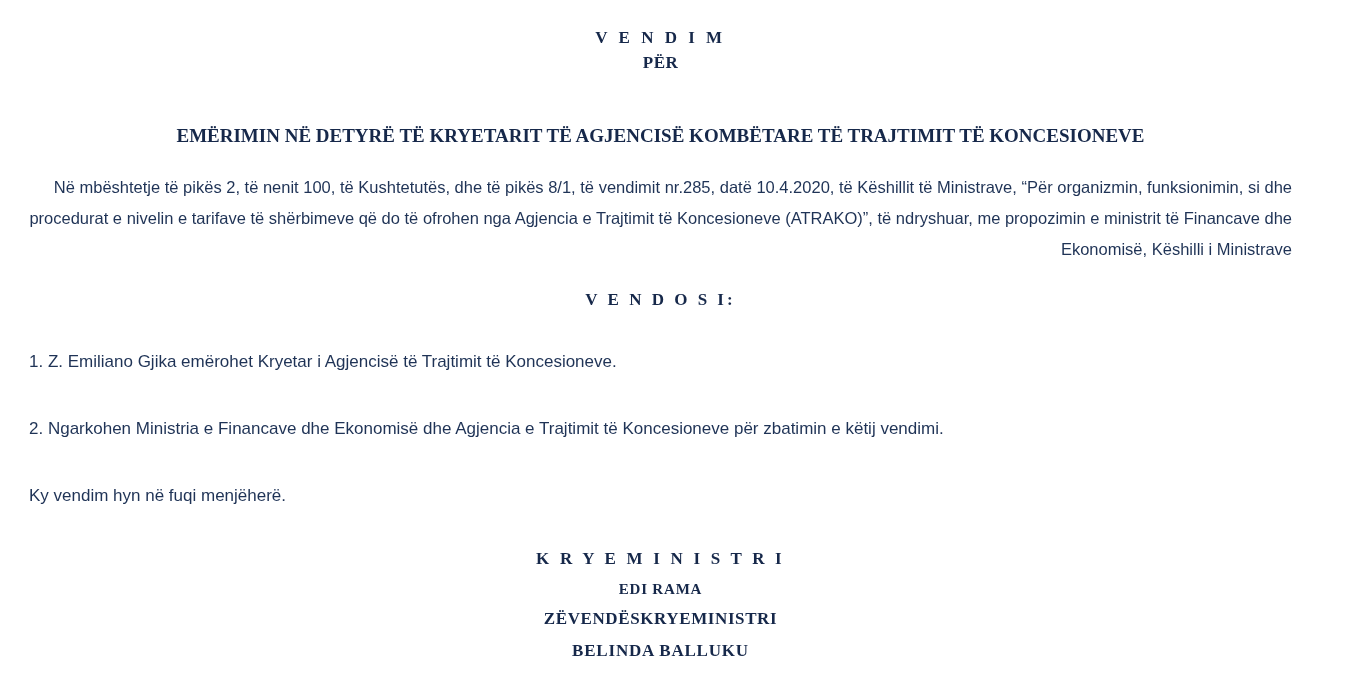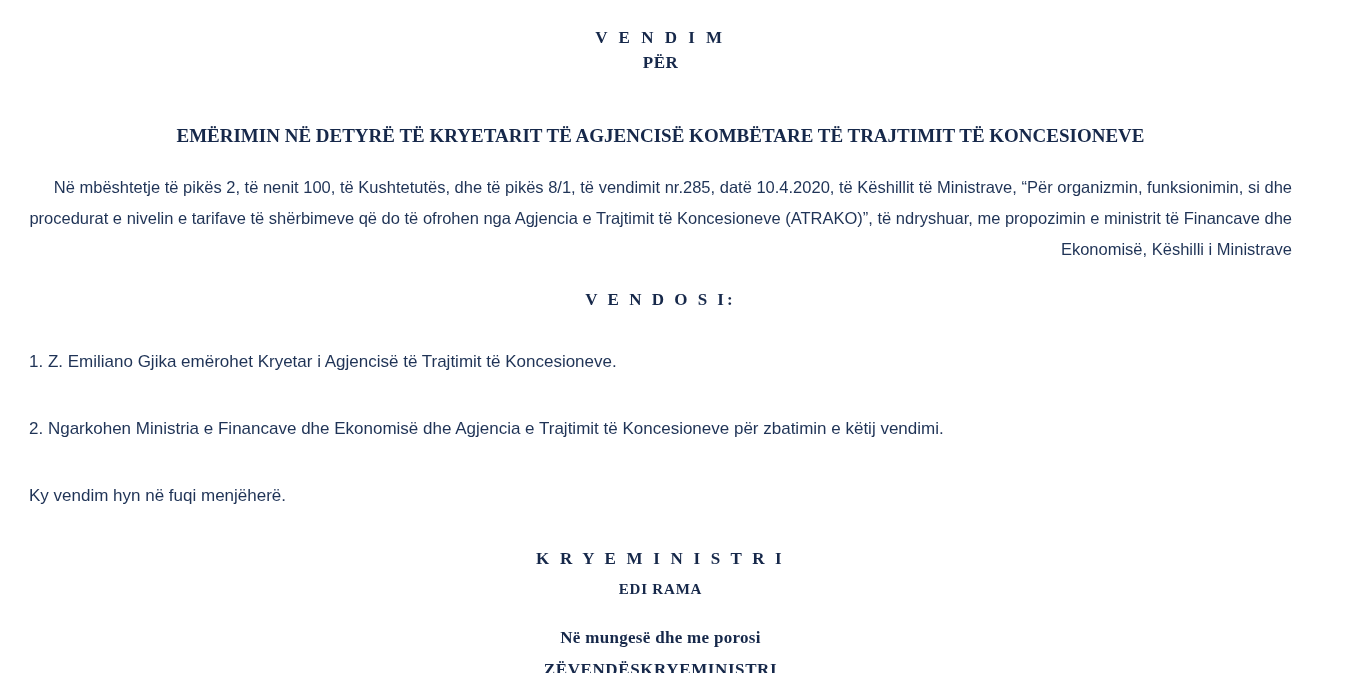--- a/index.html
+++ b/index.html
@@ -134,20 +134,19 @@
     <div class="item">1. Z. Emiliano Gjika emërohet Kryetar i Agjencisë të Trajtimit të Koncesioneve.</div>
 
     <div class="item">2. Ngarkohen Ministria e Financave dhe Ekonomisë dhe Agjencia e Trajtimit të Koncesioneve për zbatimin e këtij vendimi.</div>
 
     <div class="item">Ky vendim hyn në fuqi menjëherë.</div>
 
     <div class="center-serif-bold t-kryeministri">K R Y E M I N I S T R I</div>
 
     <div class="center-serif-bold t-edirama">EDI RAMA</div>
 
-    <div class="center-serif-bold t-mungese">Në mungesë dhe me porosi</div>
 
     <div class="center-serif-bold t-zevendes">ZËVENDËSKRYEMINISTRI</div>
 
     <div class="center-serif-bold t-belinda">BELINDA BALLUKU</div>
 
   </div>
 </div>
 
 </body></html>

